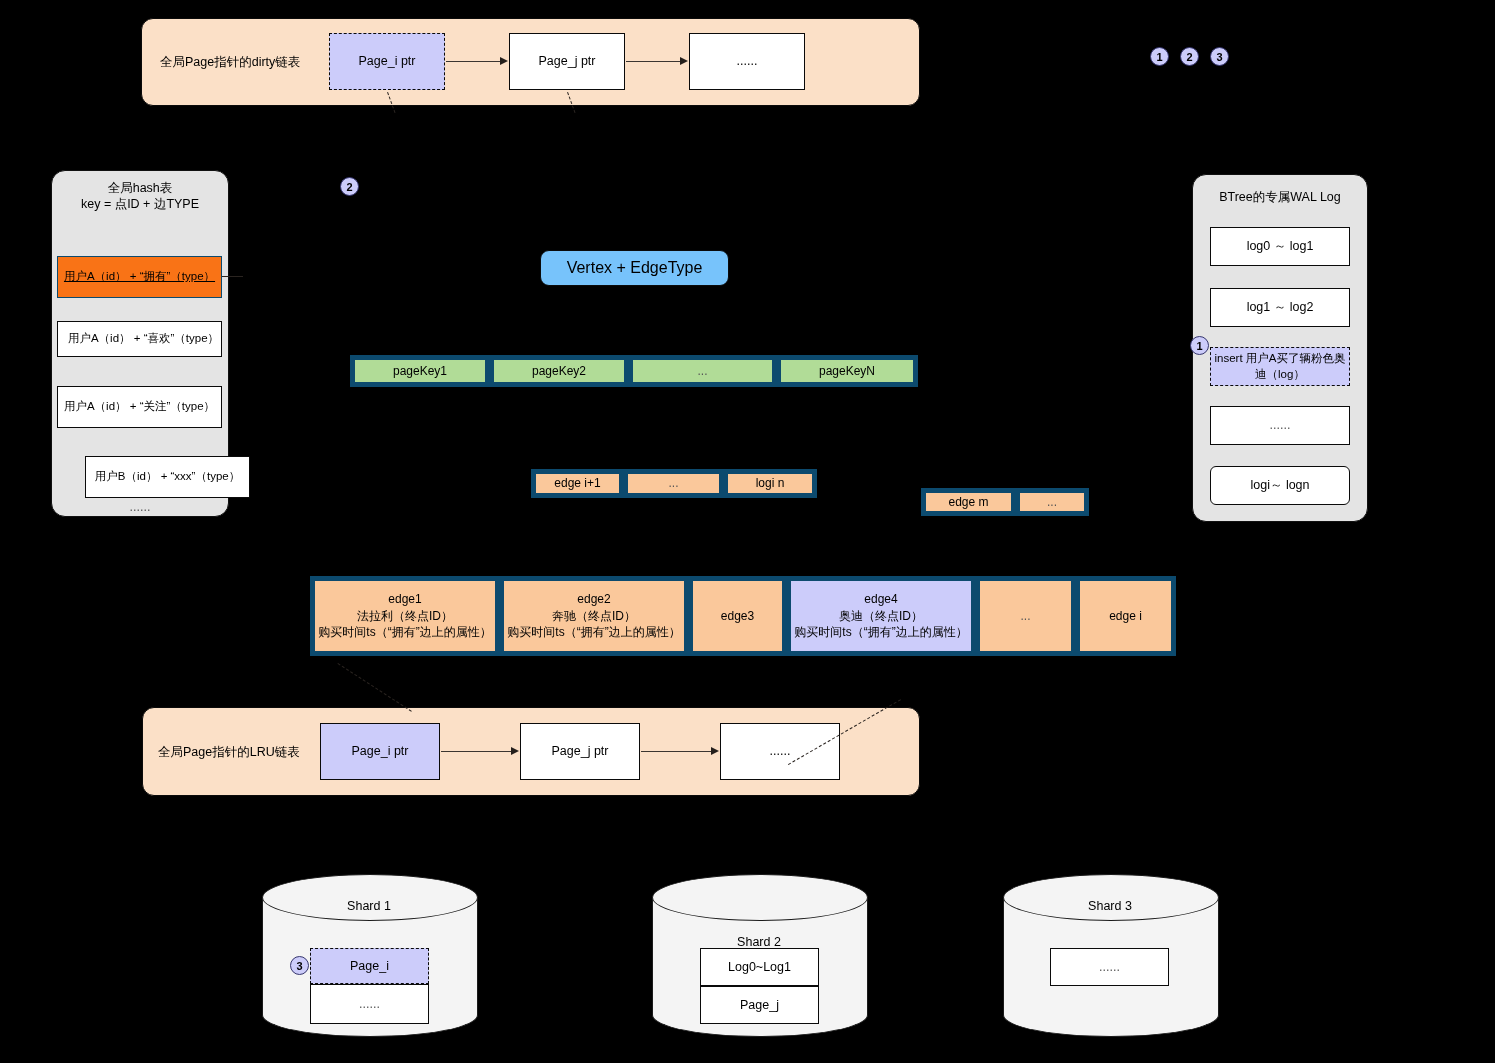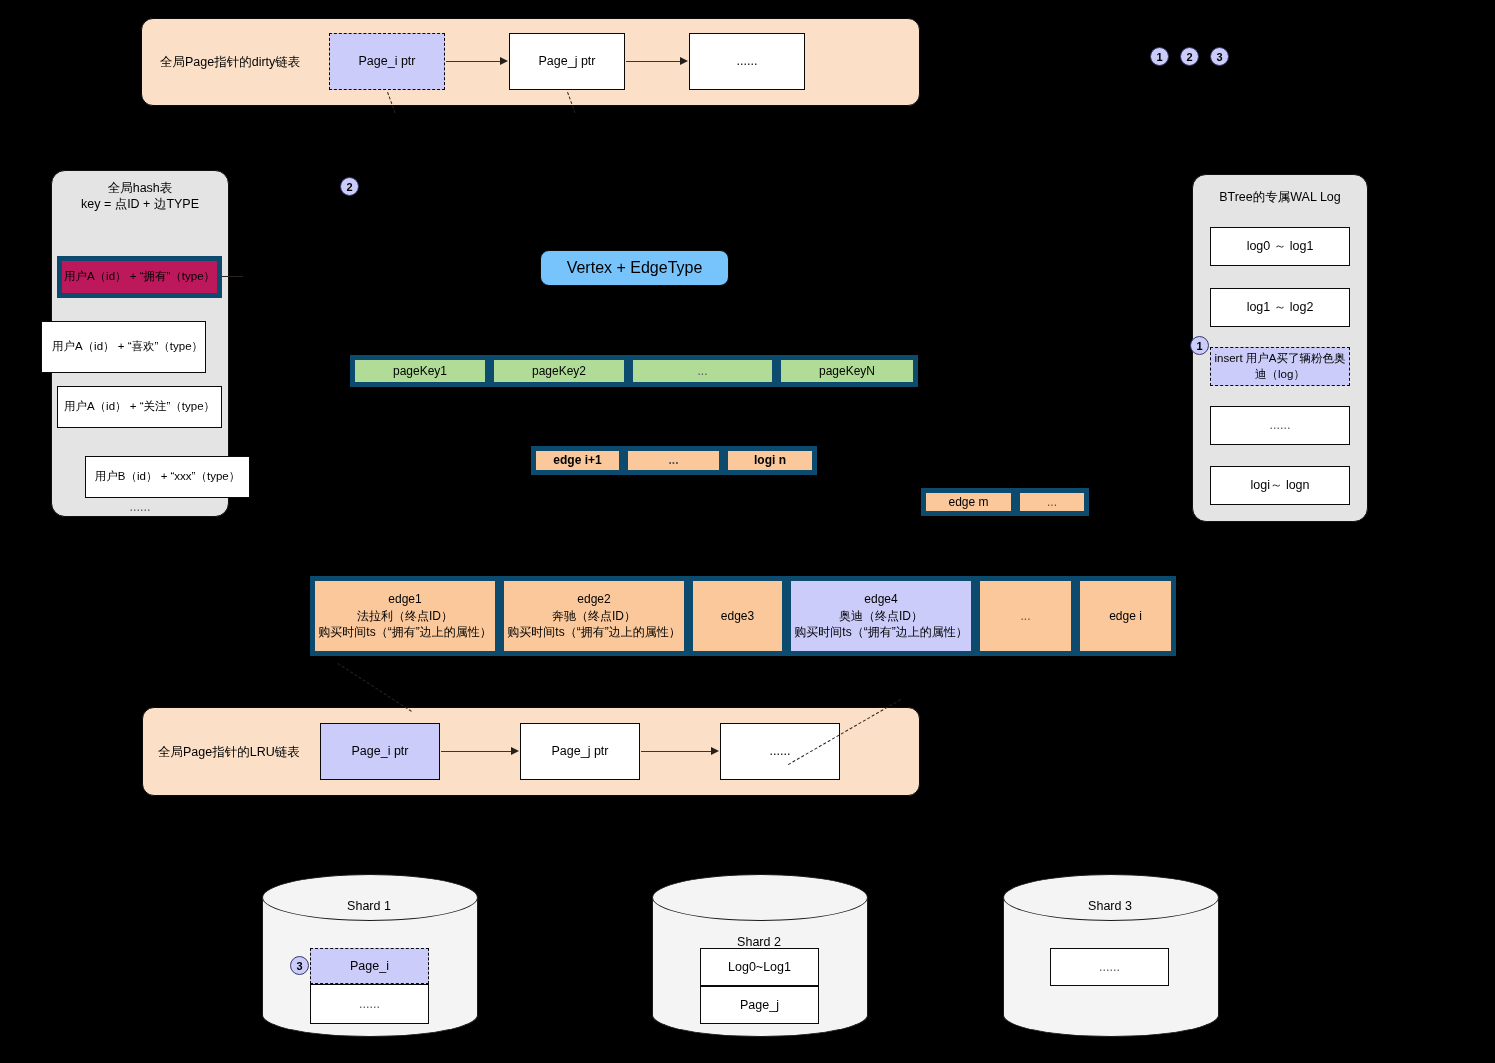--- a/index.html
+++ b/index.html
@@ -24,21 +24,21 @@
   .panel-orange{
     background:#fbe0c7;border:1px solid #0a0a0a;border-radius:12px;
   }
   .panel-grey{
     background:#e4e4e4;border:1px solid #111;border-radius:14px;
   }
   .box-white{background:#ffffff;border:1px solid #0a0a0a;}
   .box-purple{background:#ccccfa;border:1px solid #0a0a0a;}
   .box-purple-dash{background:#ccccfa;border:1.6px dashed #0a0a0a;}
   .box-orange{background:#fac89b;border:1px solid #0a0a0a;}
-  .box-orange-hl{background:#be185d;border:5px solid #0c4a6e;}
+  .box-orange-hl{background:#f97316;border:1px solid #0c4a6e;text-decoration:underline;}
   .box-green{background:#b1dc97;border:1px solid #0a0a0a;}
   .box-blue{background:#77c3fb;border:1px solid #0a0a0a;border-radius:9px;}
 
   .t11{font-size:11.5px;color:#000;}
   .t12{font-size:12.5px;color:#000;}
   .t13{font-size:16px;color:#000;}
 
   
   .badge{
     width:19px;height:19px;border-radius:50%;
@@ -105,48 +105,48 @@
   <div class="arrow-head" style="left:680px;top:57px;"></div>
 
   <div class="leader" style="left:388px;top:92px;width:22px;transform:rotate(70deg);"></div>
   <div class="leader" style="left:568px;top:92px;width:22px;transform:rotate(70deg);"></div>
 
   <div class="abs panel-grey" style="left:51px;top:170px;width:178px;height:347px;"></div>
   <div class="abs t12" style="left:51px;top:180px;width:178px;text-align:center;">全局hash表</div>
   <div class="abs t12" style="left:51px;top:196px;width:178px;text-align:center;">key = 点ID + 边TYPE</div>
 
   <div class="abs box-orange-hl ctr t11" style="left:57px;top:256px;width:165px;height:42px;">用户A（id） + “拥有”（type）</div>
-  <div class="abs box-white ctr t11" style="left:41px;top:321px;width:165px;height:52px;padding-left:8px;">用户A（id） + “喜欢”（type）</div>
+  <div class="abs box-white ctr t11" style="left:57px;top:321px;width:165px;height:36px;padding-left:8px;">用户A（id） + “喜欢”（type）</div>
   <div class="abs box-white ctr t11" style="left:57px;top:386px;width:165px;height:42px;">用户A（id） + “关注”（type）</div>
   <div class="abs box-white ctr t11" style="left:57px;top:456px;width:165px;height:42px;margin-left:28px;">用户B（id） + “xxx”（type）</div>
   <div class="abs t12" style="left:51px;top:500px;width:178px;text-align:center;color:#555;">......</div>
 
   <div class="abs" style="left:222px;top:276px;width:21px;height:0;border-top:1.2px solid #2a2420;"></div>
 
   <div class="abs panel-grey" style="left:1192px;top:174px;width:176px;height:348px;"></div>
   <div class="abs t12" style="left:1192px;top:189px;width:176px;text-align:center;">BTree的专属WAL Log</div>
 
   <div class="abs box-white ctr t12" style="left:1210px;top:227px;width:140px;height:39px;">log0 ～ log1</div>
   <div class="abs box-white ctr t12" style="left:1210px;top:288px;width:140px;height:39px;">log1 ～ log2</div>
   <div class="abs box-purple-dash ctr t11" style="left:1210px;top:347px;width:140px;height:39px;">insert 用户A买了辆粉色奥迪（log）</div>
   <div class="abs badge" style="left:1190px;top:336px;">1</div>
   <div class="abs box-white ctr t12" style="left:1210px;top:406px;width:140px;height:39px;color:#555;">......</div>
-  <div class="abs box-white ctr t12" style="left:1210px;top:466px;width:140px;height:39px;">logi～ logn</div>
+  <div class="abs box-white ctr t12" style="left:1210px;top:466px;width:140px;height:39px;border-radius:6px;">logi～ logn</div>
 
   <div class="abs badge" style="left:340px;top:177px;">2</div>
   <div class="abs box-blue ctr t13" style="left:540px;top:250px;width:189px;height:36px;">Vertex + EdgeType</div>
 
   <div class="seg-row" style="left:350px;top:355px;">
     <div class="seg box-green" style="width:140px;height:32px;">pageKey1</div>
     <div class="seg box-green" style="width:140px;height:32px;">pageKey2</div>
     <div class="seg box-green" style="width:149px;height:32px;color:#555;">...</div>
     <div class="seg box-green" style="width:142px;height:32px;">pageKeyN</div>
   </div>
 
-  <div class="seg-row" style="left:531px;top:446px;font-weight:bold;">
+  <div class="seg-row" style="left:531px;top:469px;">
     <div class="seg box-orange" style="width:93px;height:29px;">edge i+1</div>
     <div class="seg box-orange" style="width:101px;height:29px;color:#555;">...</div>
     <div class="seg box-orange" style="width:94px;height:29px;">logi n</div>
   </div>
 
   <div class="seg-row" style="left:921px;top:488px;">
     <div class="seg box-orange" style="width:95px;height:28px;">edge m</div>
     <div class="seg box-orange" style="width:74px;height:28px;color:#555;">...</div>
   </div>
 

